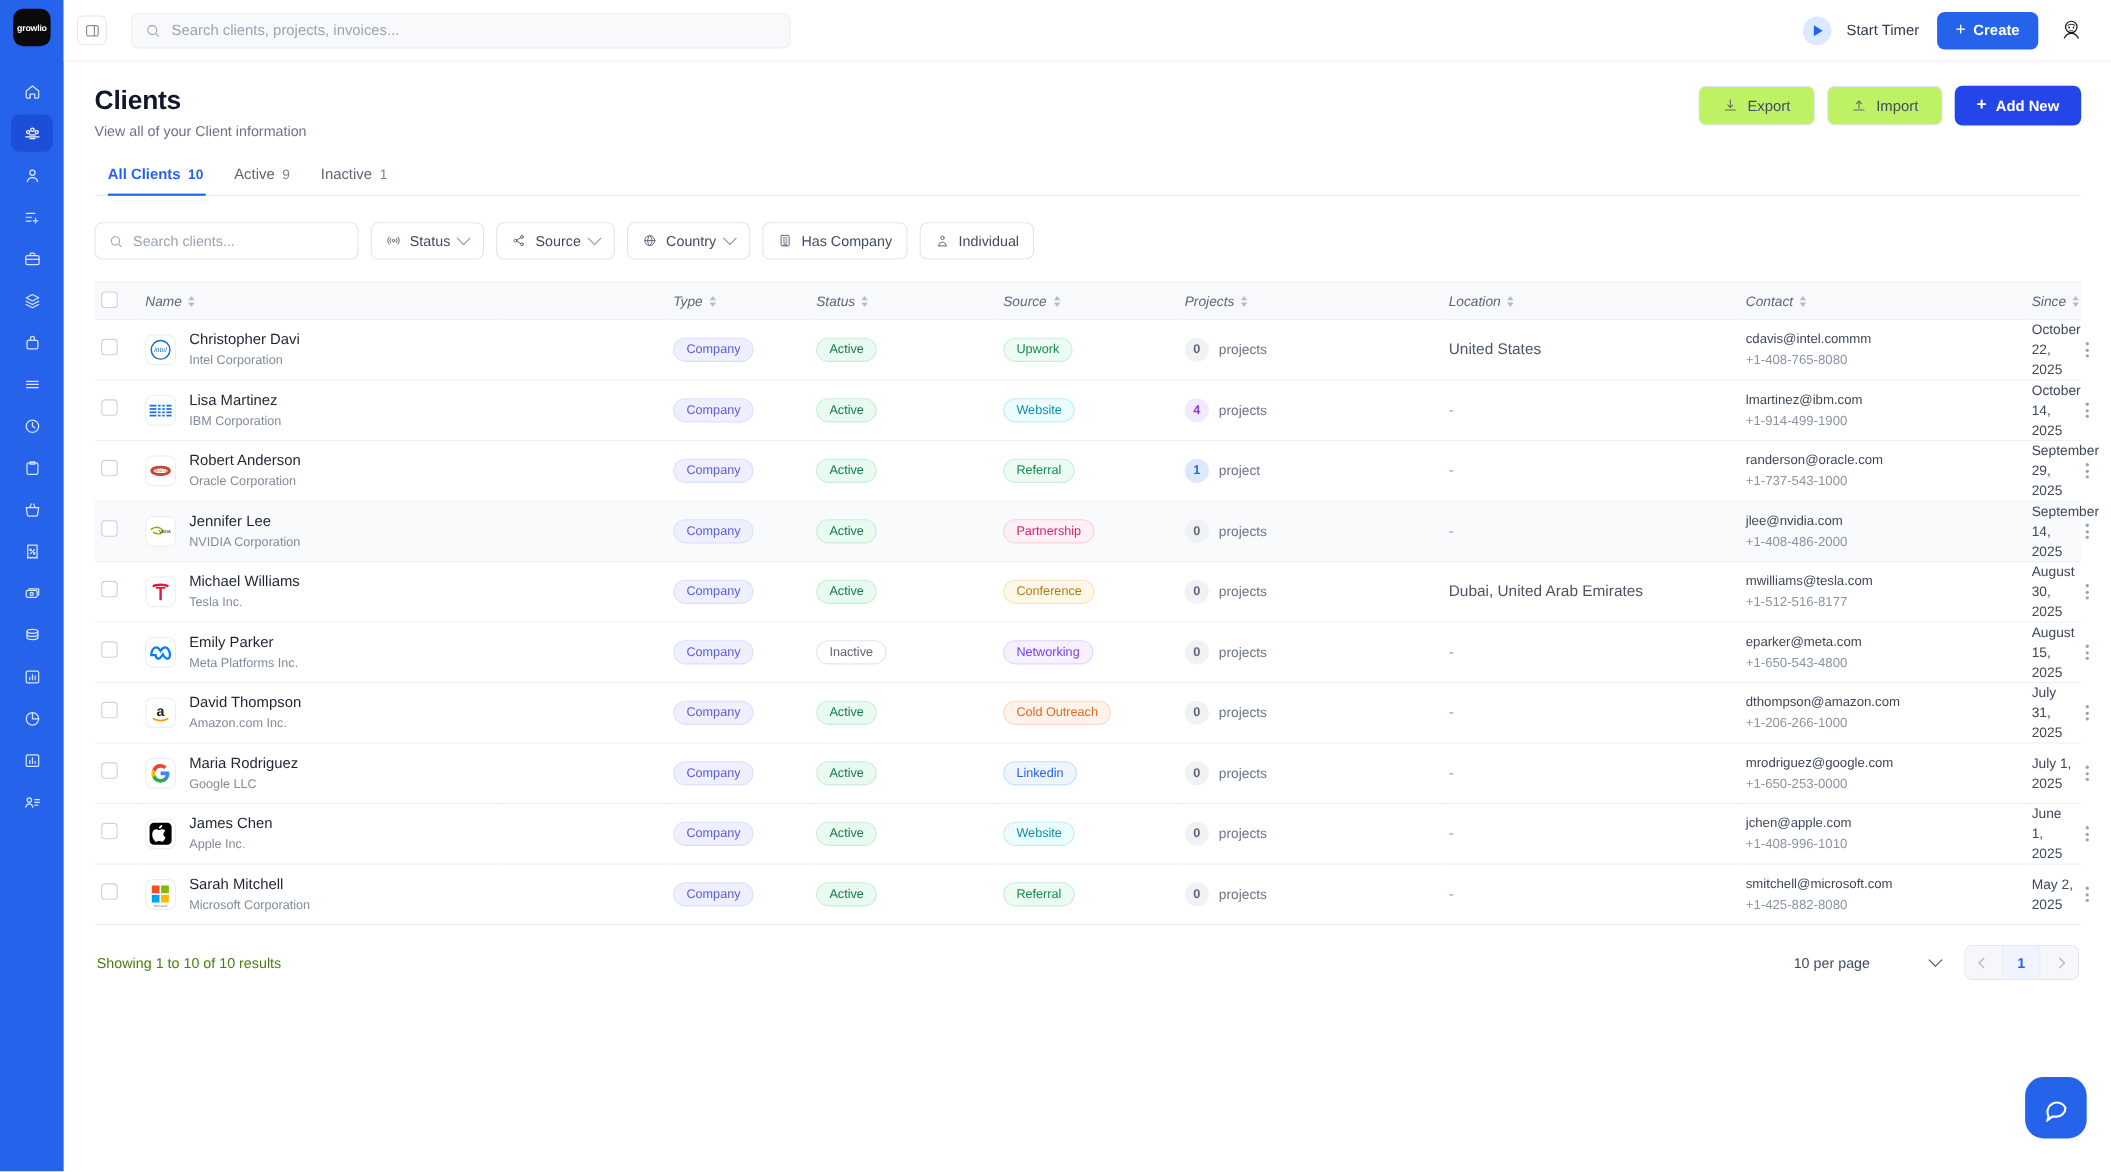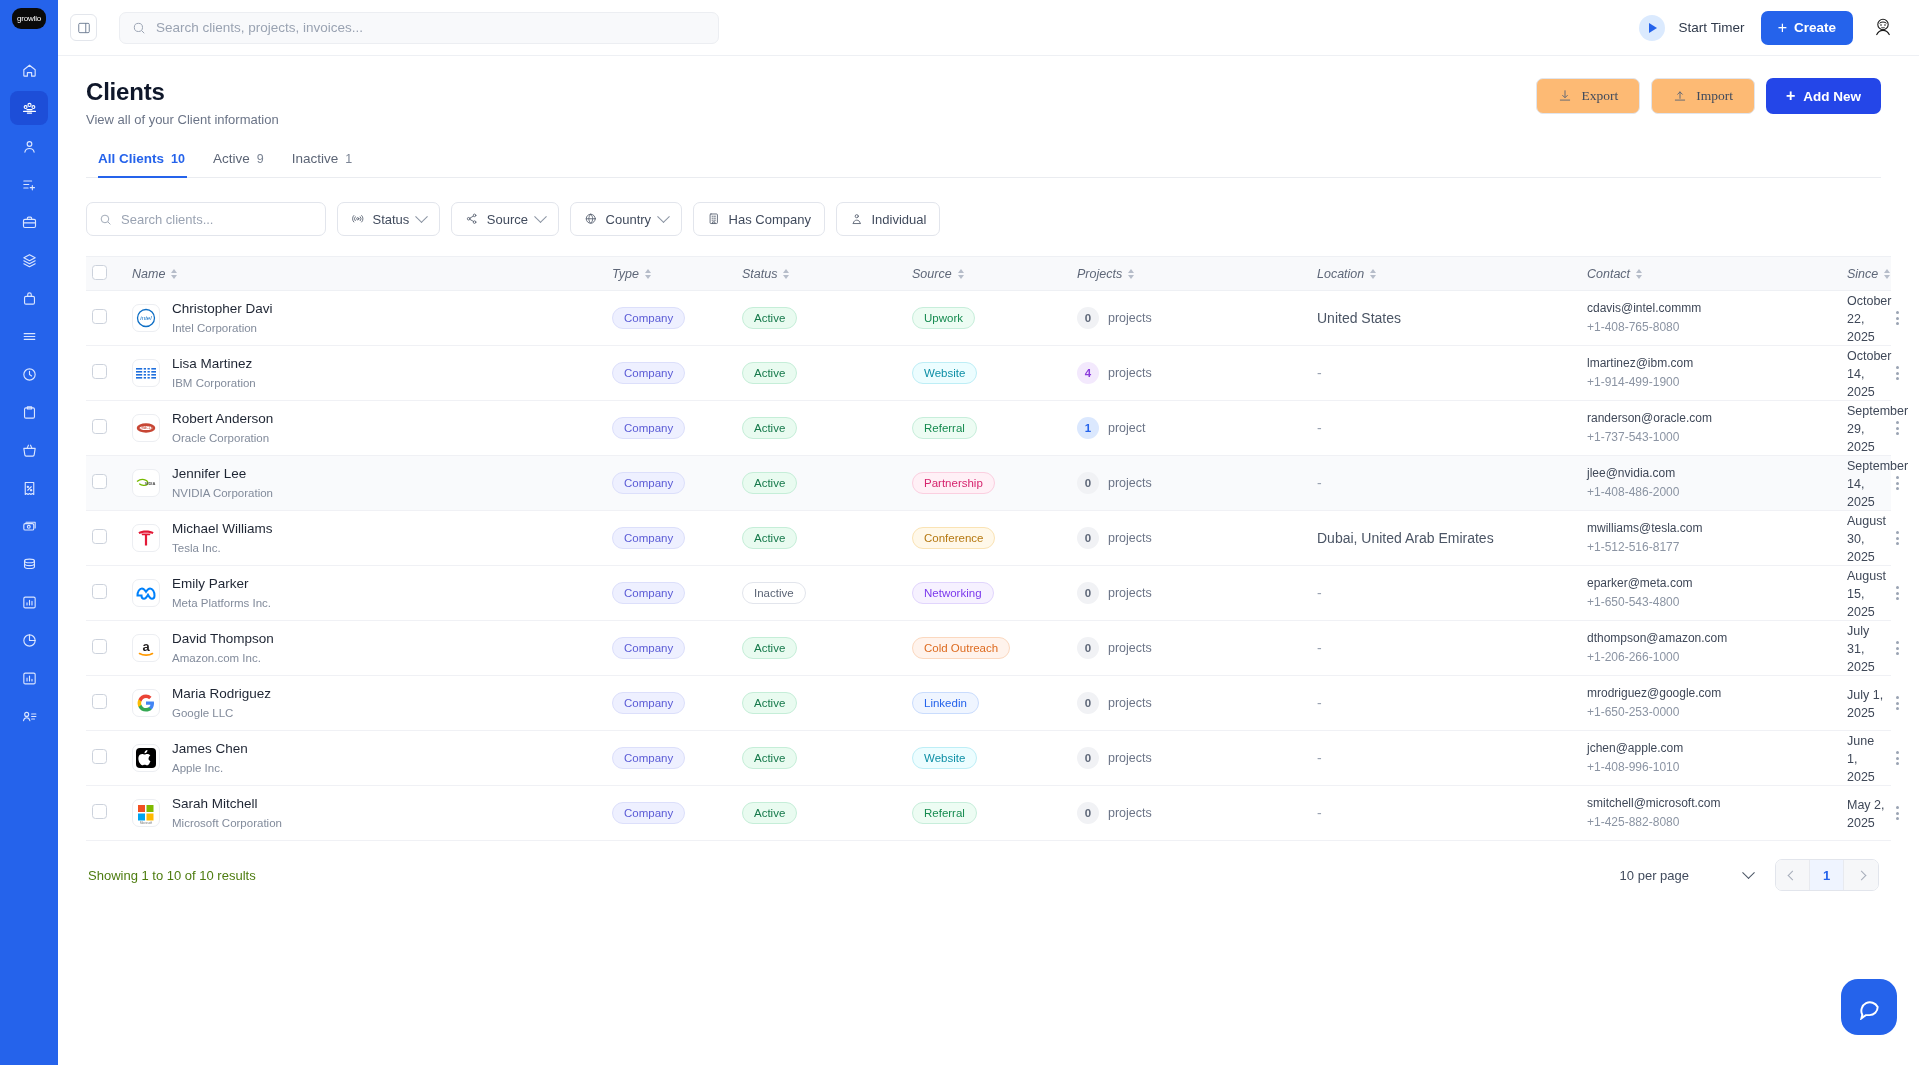--- a/index.html
+++ b/index.html
@@ -12,24 +12,24 @@
   .app { display: flex; width: 1919px; height: 1065px; }
 
   
   .sidebar {
     width: 58px; flex: 0 0 58px;
     background: #2563eb;
     display: flex; flex-direction: column; align-items: center;
     padding-top: 8px;
   }
   .logo {
-    width: 34px; height: 21px; border-radius: 9px;
+    width: 34px; height: 34px; border-radius: 9px;
     background: #0a0a0a; color: #fff;
     display: flex; align-items: center; justify-content: center;
-    font-size: 8px; letter-spacing: -.2px; font-weight: 400;
+    font-size: 8px; letter-spacing: -.2px; font-weight: 700;
     margin-bottom: 24px;
   }
   .side-icons { display: flex; flex-direction: column; align-items: center; gap: 2px; width: 100%; }
   .side-item {
     width: 38px; height: 34px; border-radius: 8px;
     display: flex; align-items: center; justify-content: center;
     color: #dbe6ff; margin-bottom: 2px;
   }
   .side-item.active { background: #1d4ed8; color: #ffffff; }
   .side-item svg { width: 17px; height: 17px; stroke: currentColor; fill: none;
@@ -77,29 +77,29 @@
     font-size: 13.5px; font-weight: 600; font-family: inherit; cursor: pointer;
   }
   .create-btn .plus { font-size: 16px; font-weight: 400; line-height: 1; }
   .avatar {
     width: 28px; height: 28px; border-radius: 50%; overflow: hidden;
     background: #fff; display: flex; align-items: center; justify-content: center;
   }
   .avatar svg { width: 28px; height: 28px; }
 
   
-  .content { flex: 1; padding: 22px 38px 0 28px; overflow: hidden; position: relative; }
+  .content { flex: 1; padding: 22px 27px 0 28px; overflow: hidden; position: relative; }
   .page-head { display: flex; align-items: flex-start; }
   .page-title { font-size: 24px; font-weight: 700; color: #0f172a; letter-spacing: -.2px; }
   .page-sub { font-size: 13px; color: #6b7487; margin-top: 6px; }
   .head-actions { margin-left: auto; display: flex; gap: 11px; align-items: center; }
   .btn-ghost {
     height: 36px; padding: 0 21px; border: 1px solid #e2e5ec; border-radius: 7px;
-    background: #fdba74; display: flex; align-items: center; gap: 9px;
-    font-size: 13.5px; color: #414b5d; font-family: Liberation Serif, serif; cursor: pointer; font-weight: 500;
+    background: #bef264; display: flex; align-items: center; gap: 9px;
+    font-size: 13.5px; color: #414b5d; font-family: Liberation Sans, sans-serif; cursor: pointer; font-weight: 500;
   }
   .btn-ghost svg { width: 14px; height: 14px; stroke: #5b6474; fill: none; stroke-width: 1.6;
     stroke-linecap: round; stroke-linejoin: round; }
   .btn-primary {
     height: 36px; padding: 0 20px; border: 0; border-radius: 7px; background: #2446e8;
     color: #fff; display: flex; align-items: center; gap: 8px;
     font-size: 13.5px; font-weight: 600; font-family: inherit; cursor: pointer;
   }
 
   

